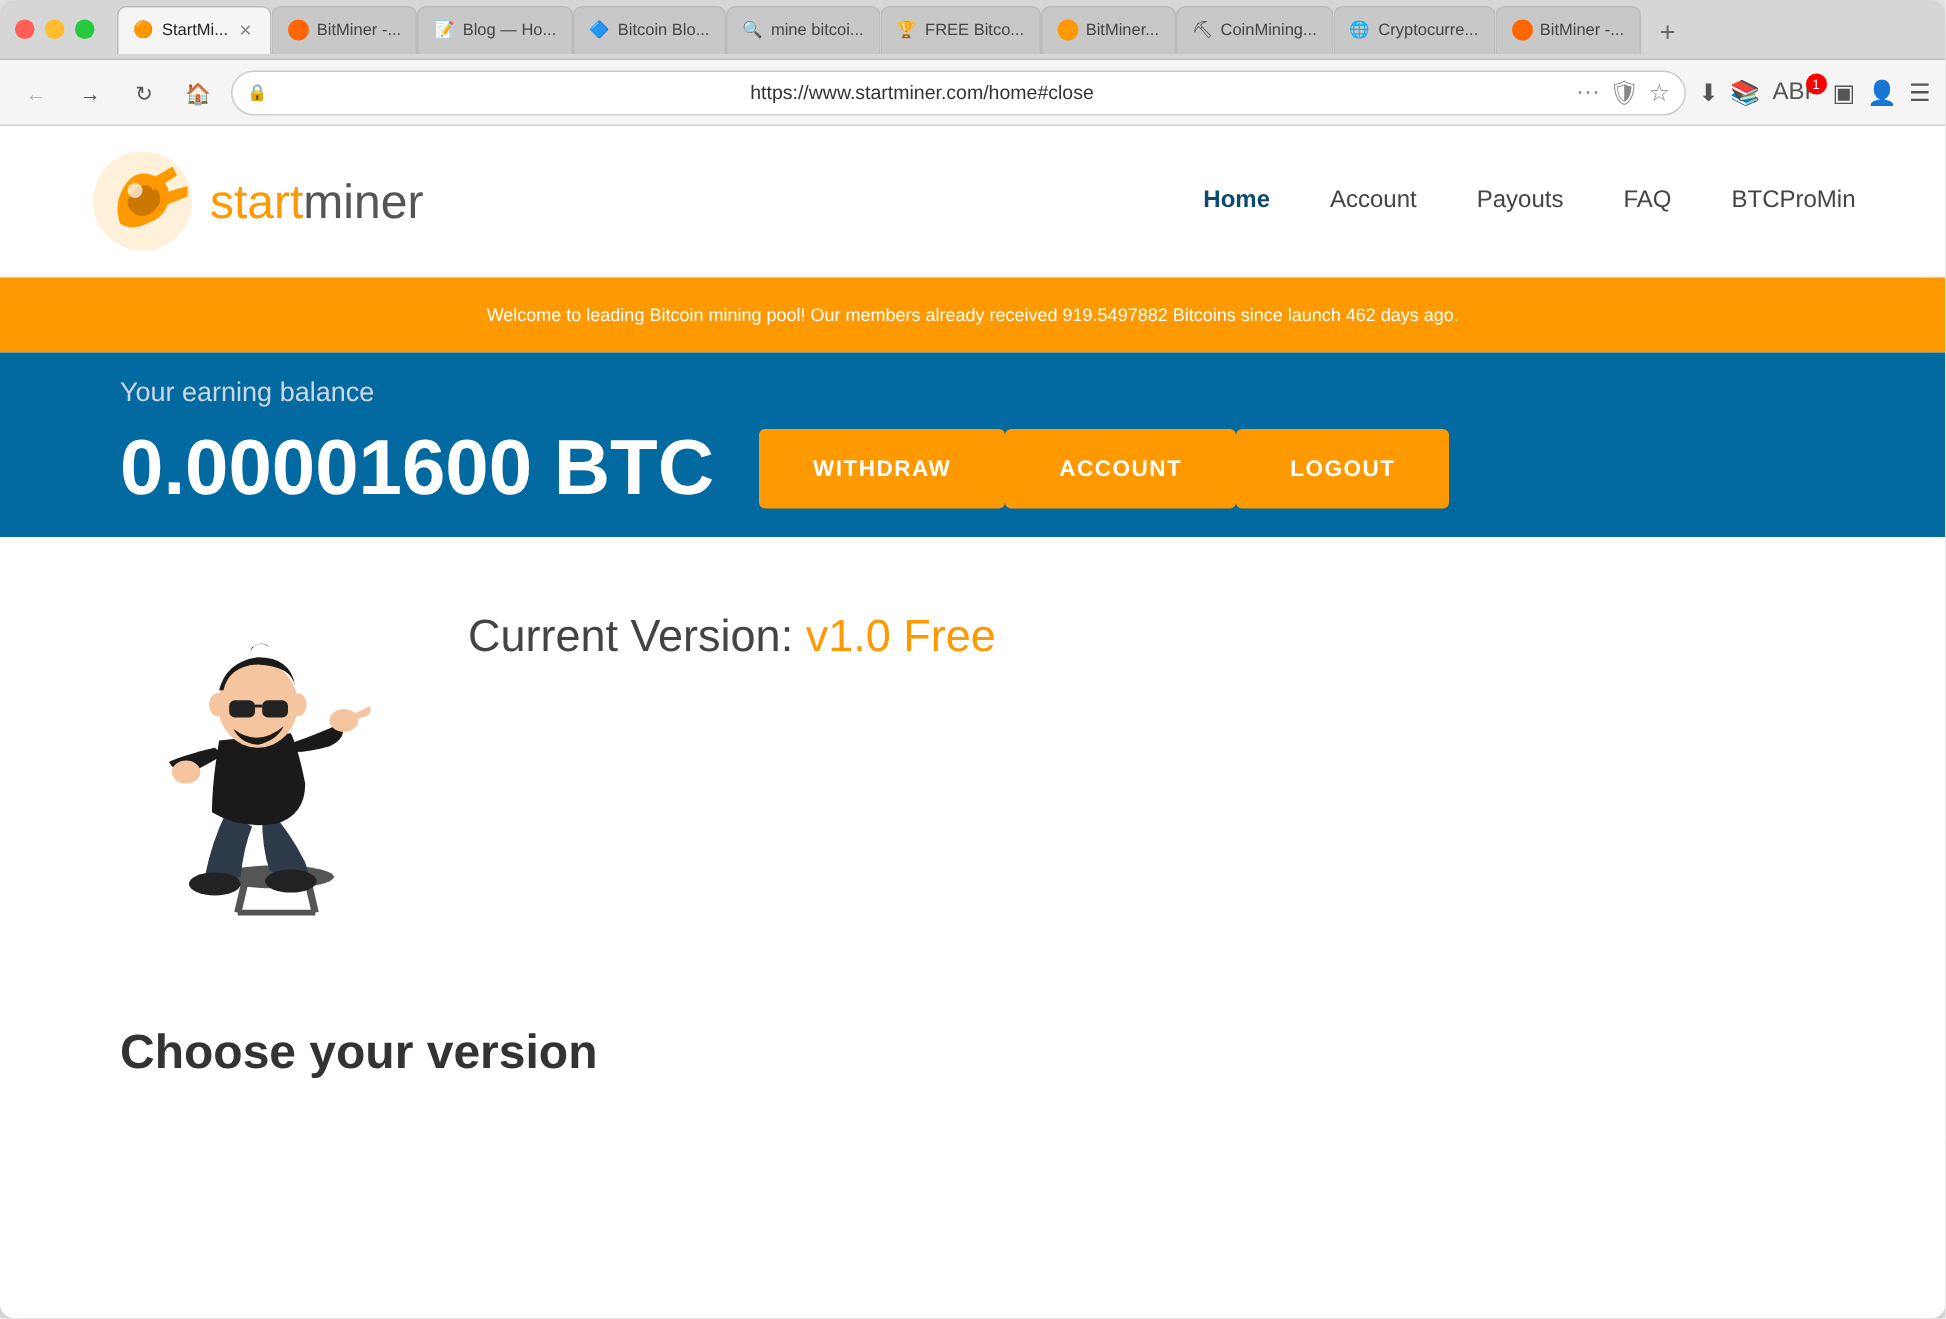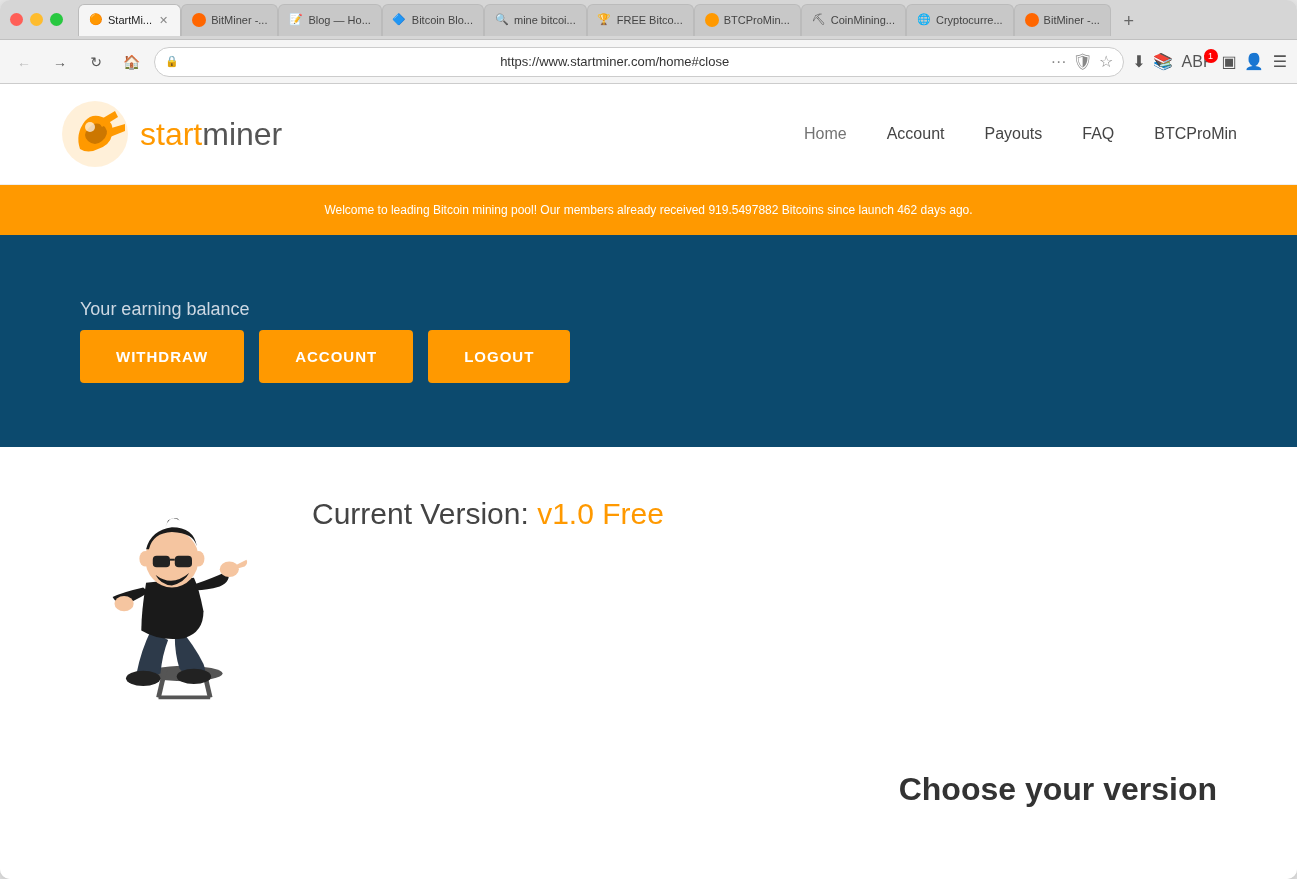--- a/index.html
+++ b/index.html
@@ -176,56 +176,55 @@
       display: flex;
       align-items: center;
       gap: 40px;
     }
     .site-nav a {
       text-decoration: none;
       color: #444;
       font-size: 16px;
       cursor: pointer;
     }
-    .site-nav a.active { color: #737373; }
+    .site-nav a.active { color: #0c4a6e; font-weight: bold; }
 
     
     .banner {
       background: #f90;
       padding: 18px 60px;
       text-align: center;
       color: white;
       font-size: 12px;
     }
 
     
     .hero-section {
-      background: #0c4a6e;
-      padding: 64px 80px;
+      background: #0369a1;
+      padding: 16px 80px;
       color: white;
     }
     .hero-label {
       font-size: 18px;
       color: #cdd8e3;
       margin-bottom: 10px;
     }
     .hero-balance {
       display: flex;
       align-items: center;
       gap: 30px;
       flex-wrap: wrap;
     }
     .balance-amount {
       font-size: 52px;
       font-weight: bold;
       color: white;
     }
     .hero-btns {
       display: flex;
-      gap: 15px;
     }
     .hero-btn {
       background: #f90;
       color: white;
       border: none;
       padding: 18px 36px;
       font-size: 15px;
       font-weight: bold;
       letter-spacing: 1px;
       border-radius: 4px;
@@ -271,21 +270,21 @@
     .stat-value {
       font-size: 24px;
       color: #333;
       font-weight: bold;
     }
 
     
     .choose-section {
       background: white;
       padding: 20px 80px 40px;
-      text-align: right;
+      text-align: left;
     }
     .choose-title {
       font-size: 32px;
       color: #333;
       font-weight: bold;
     }
 
     
     .page-content::-webkit-scrollbar { width: 6px; }
     .page-content::-webkit-scrollbar-thumb { background: #ccc; border-radius: 3px; }
@@ -322,21 +321,21 @@
       <div class="tab">
         <span class="tab-favicon">🔍</span>
         <span class="tab-title">mine bitcoi...</span>
       </div>
       <div class="tab">
         <span class="tab-favicon">🏆</span>
         <span class="tab-title">FREE Bitco...</span>
       </div>
       <div class="tab">
         <span class="tab-favicon" style="background:#f90;border-radius:50%;width:14px;height:14px;display:inline-block;"></span>
-        <span class="tab-title">BTCProMin...</span>
+        <span class="tab-title">BitMiner...</span>
       </div>
       <div class="tab">
         <span class="tab-favicon">⛏</span>
         <span class="tab-title">CoinMining...</span>
       </div>
       <div class="tab">
         <span class="tab-favicon">🌐</span>
         <span class="tab-title">Cryptocurre...</span>
       </div>
       <div class="tab">
@@ -400,20 +399,21 @@
       </nav>
     </div>
 
     <div class="banner">
       <span>Welcome to leading Bitcoin mining pool! Our members already received 919.5497882 Bitcoins since launch 462 days ago.</span>
     </div>
 
     <div class="hero-section">
       <div class="hero-label">Your earning balance</div>
       <div class="hero-balance">
+        <div class="balance-amount">0.00001600 BTC</div>
         <div class="hero-btns">
           <button class="hero-btn">WITHDRAW</button>
           <button class="hero-btn">ACCOUNT</button>
           <button class="hero-btn">LOGOUT</button>
         </div>
       </div>
     </div>
 
     <div class="main-section">
       <div class="mascot-area">

